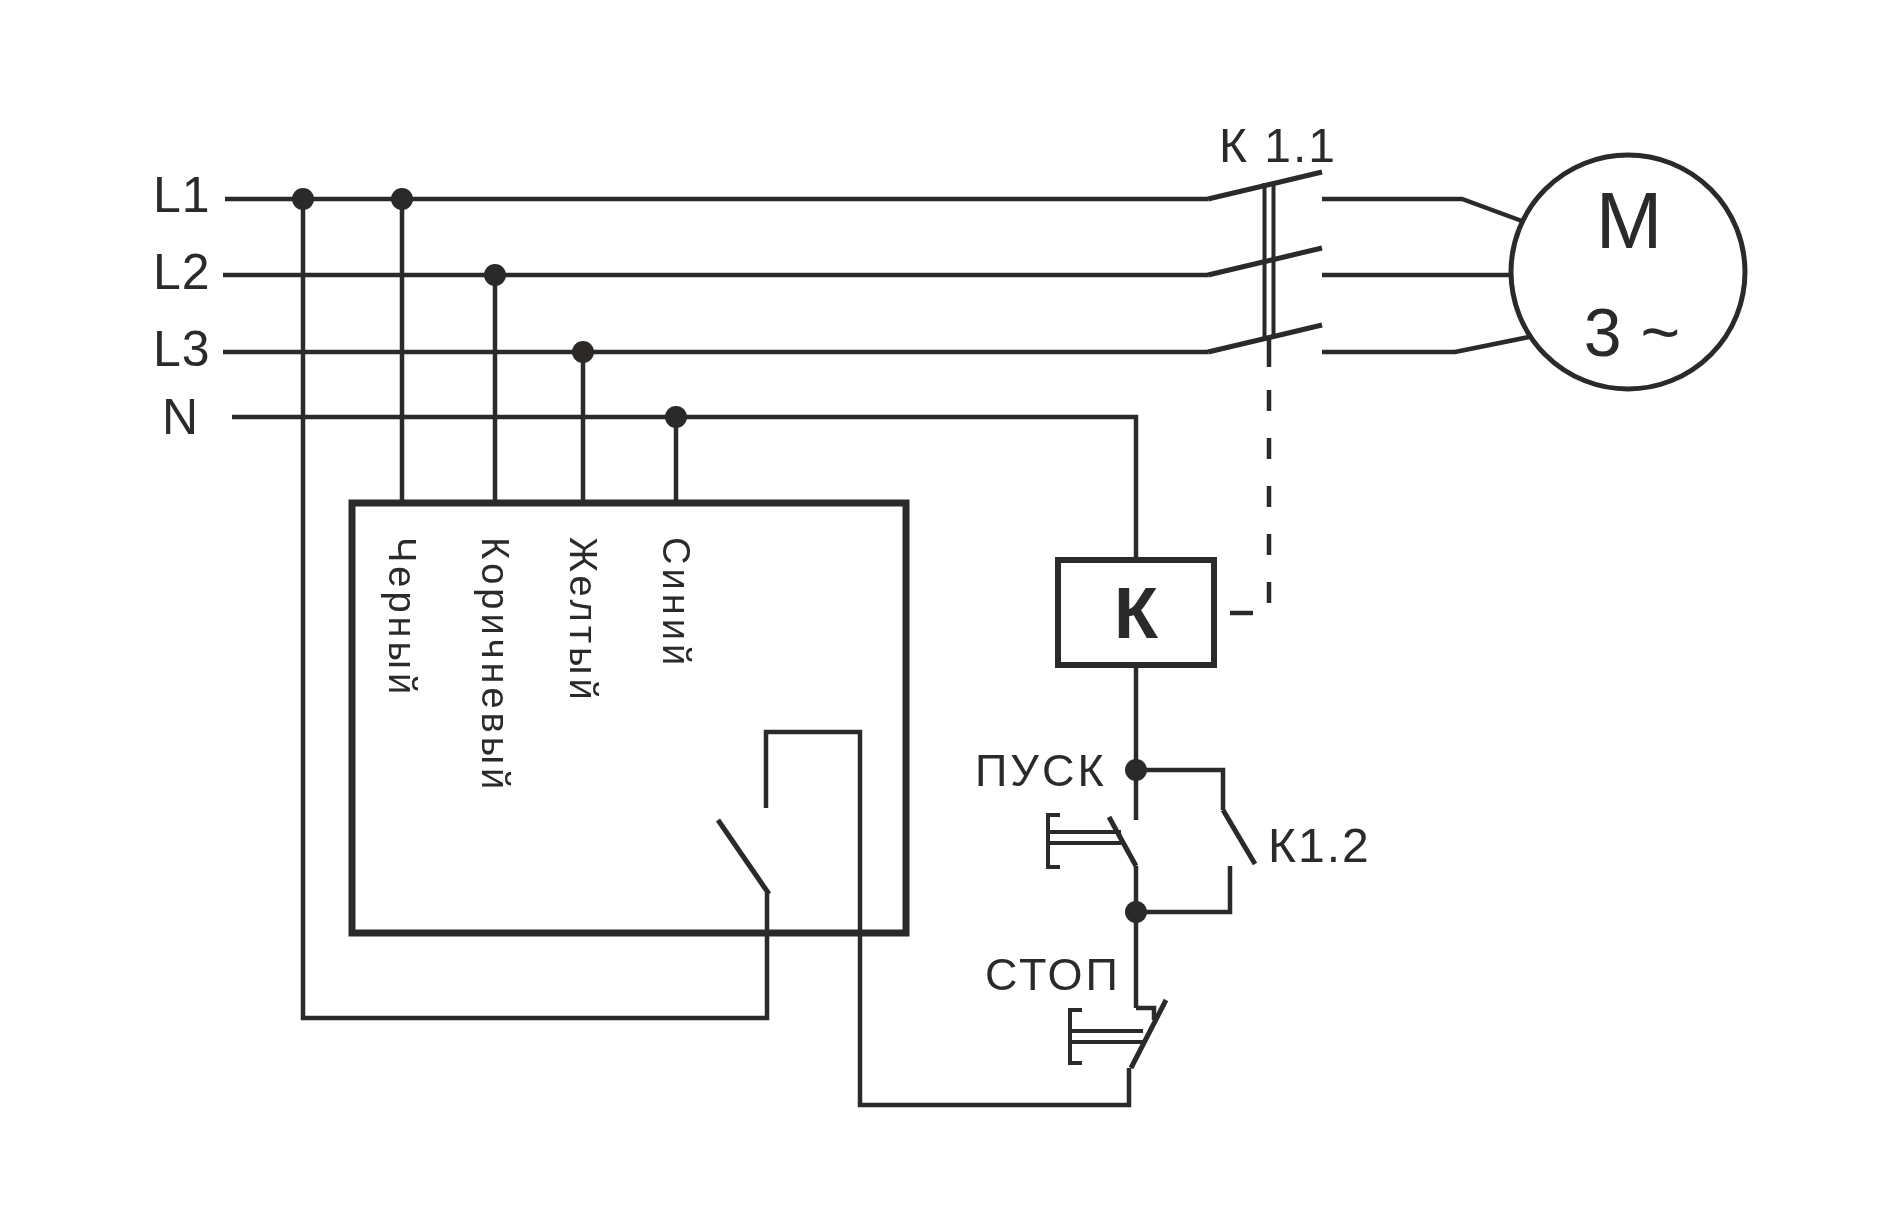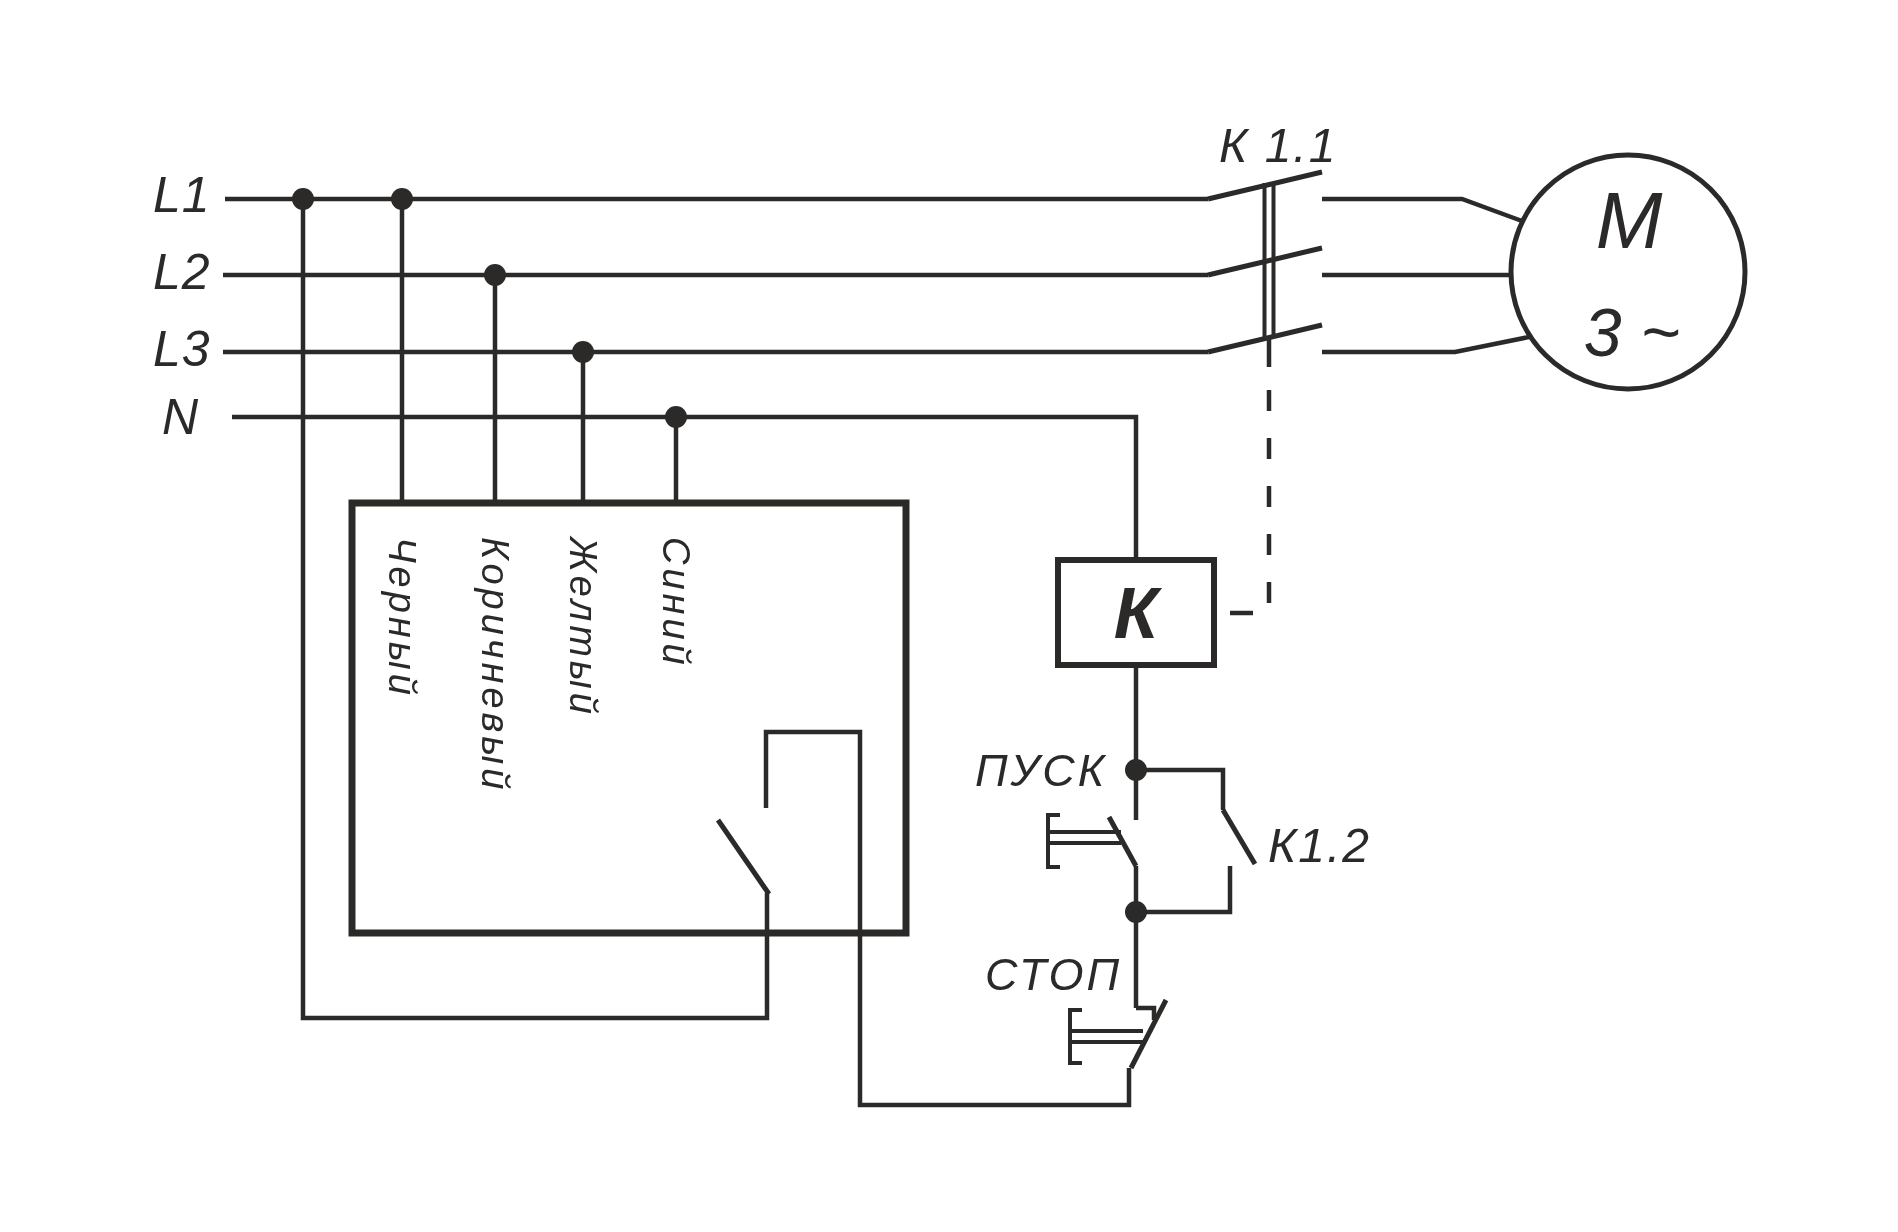--- a/index.html
+++ b/index.html
@@ -1,17 +1,17 @@
 <!DOCTYPE html>
 <html><head>
 <meta charset="utf-8">
 <style>
   :root { --ink: #2b2a29; --bg: #ffffff; }
   html, body { margin: 0; padding: 0; background: var(--bg); }
-  .stage { width: 1898px; height: 1232px; position: relative; background: var(--bg); font-style: italic; }
+  .stage { width: 1898px; height: 1232px; position: relative; background: var(--bg); }
   svg { display: block; }
   .wire   { stroke: var(--ink); stroke-width: 4.5; fill: none; }
   .blade  { stroke: var(--ink); stroke-width: 5;   fill: none; }
   .thin   { stroke: var(--ink); stroke-width: 4;   fill: none; }
   .boxline{ stroke: var(--ink); stroke-width: 7;   fill: none; }
   .coilbox{ stroke: var(--ink); stroke-width: 6;   fill: none; }
   .circle { stroke: var(--ink); stroke-width: 5;   fill: none; }
   .dashln { stroke: var(--ink); stroke-width: 4.5; fill: none; stroke-dasharray: 21 27; }
   .dot    { fill: var(--ink); stroke: none; }
   text { fill: var(--ink); font-family: "Liberation Sans", "DejaVu Sans", sans-serif; }

